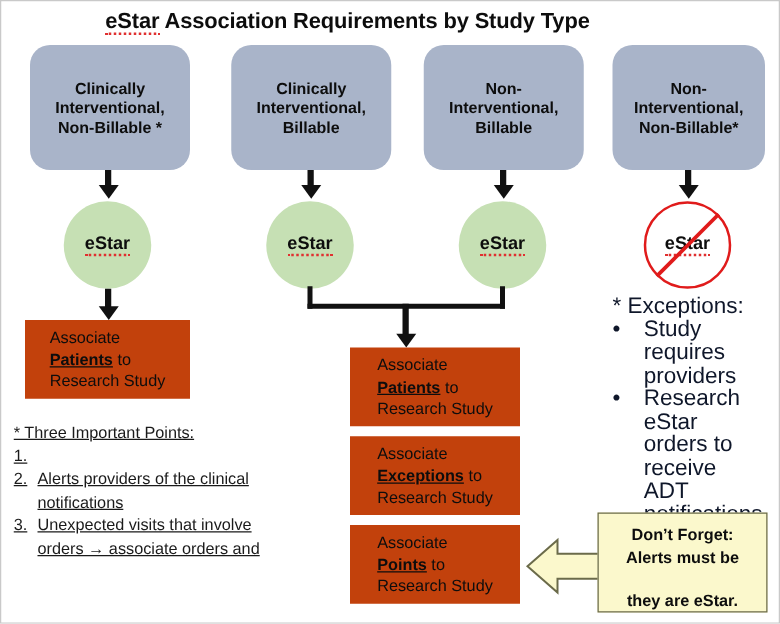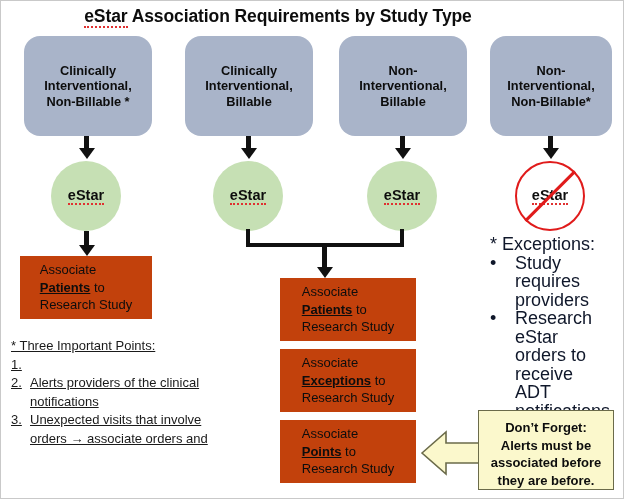--- a/index.html
+++ b/index.html
@@ -291,18 +291,18 @@
   </div>
 
   <svg class="callout-arrow" style="left:419px;top:424px;" width="66" height="56" viewBox="0 0 66 56">
     <polygon points="2,28 26,7 26,18 64,18 64,38 26,38 26,49" fill="#fbf8cc" stroke="#6b6b4a" stroke-width="1.6" stroke-linejoin="miter"></polygon>
   </svg>
 
   <div class="callout" style="left:477px;top:409px;width:136px;height:80px;">
     <div>
       <span>Don’t Forget:</span><br>
       <span>Alerts must be</span><br>
-      <span>associated before</span><br>
-      <span>they are before.</span>
+      <br>
+      <span>they are eStar.</span>
     </div>
   </div>
 
 </div>
 
 </body></html>

